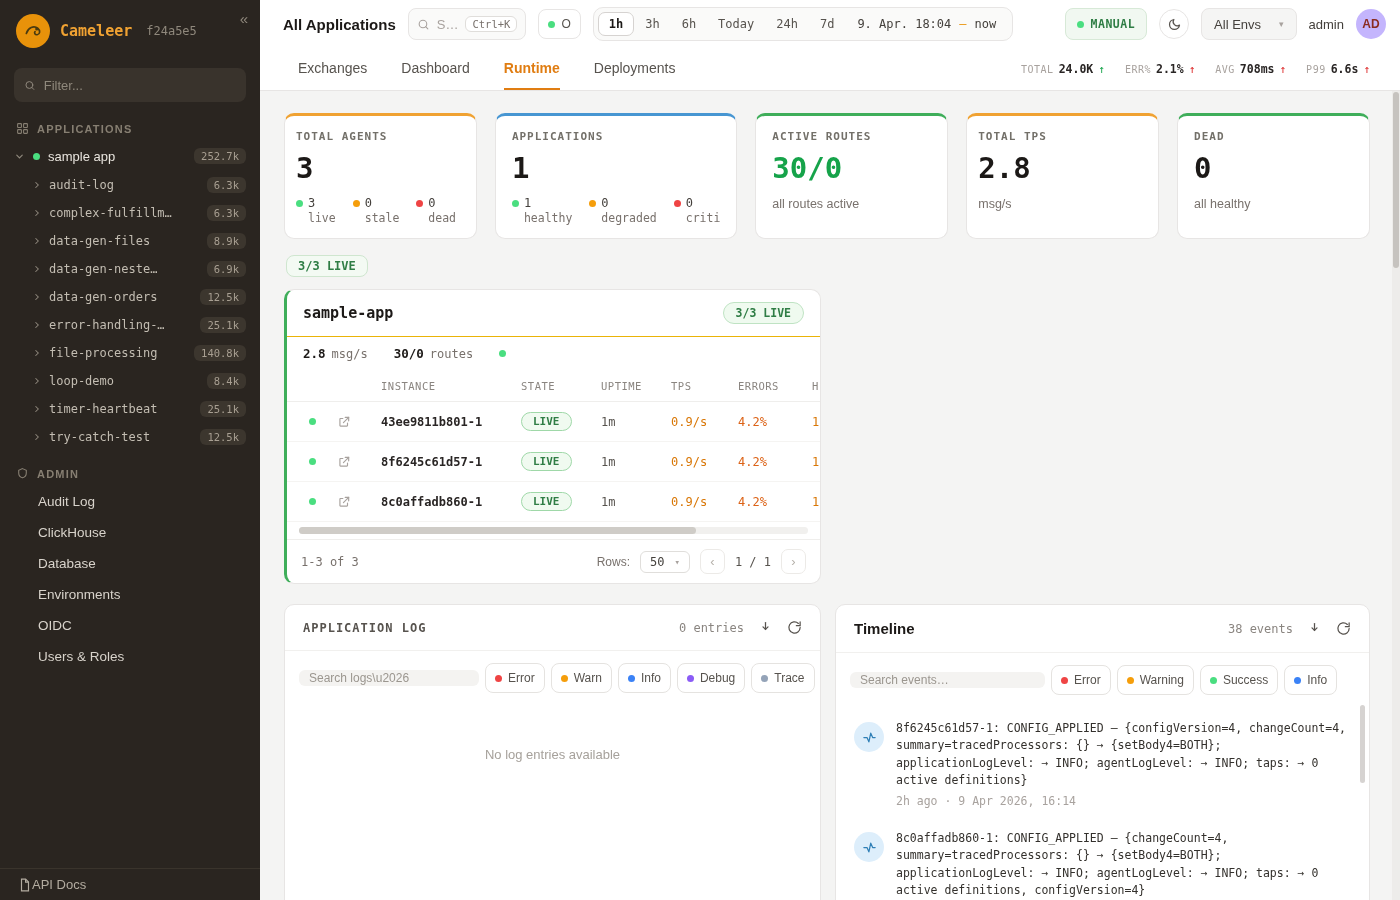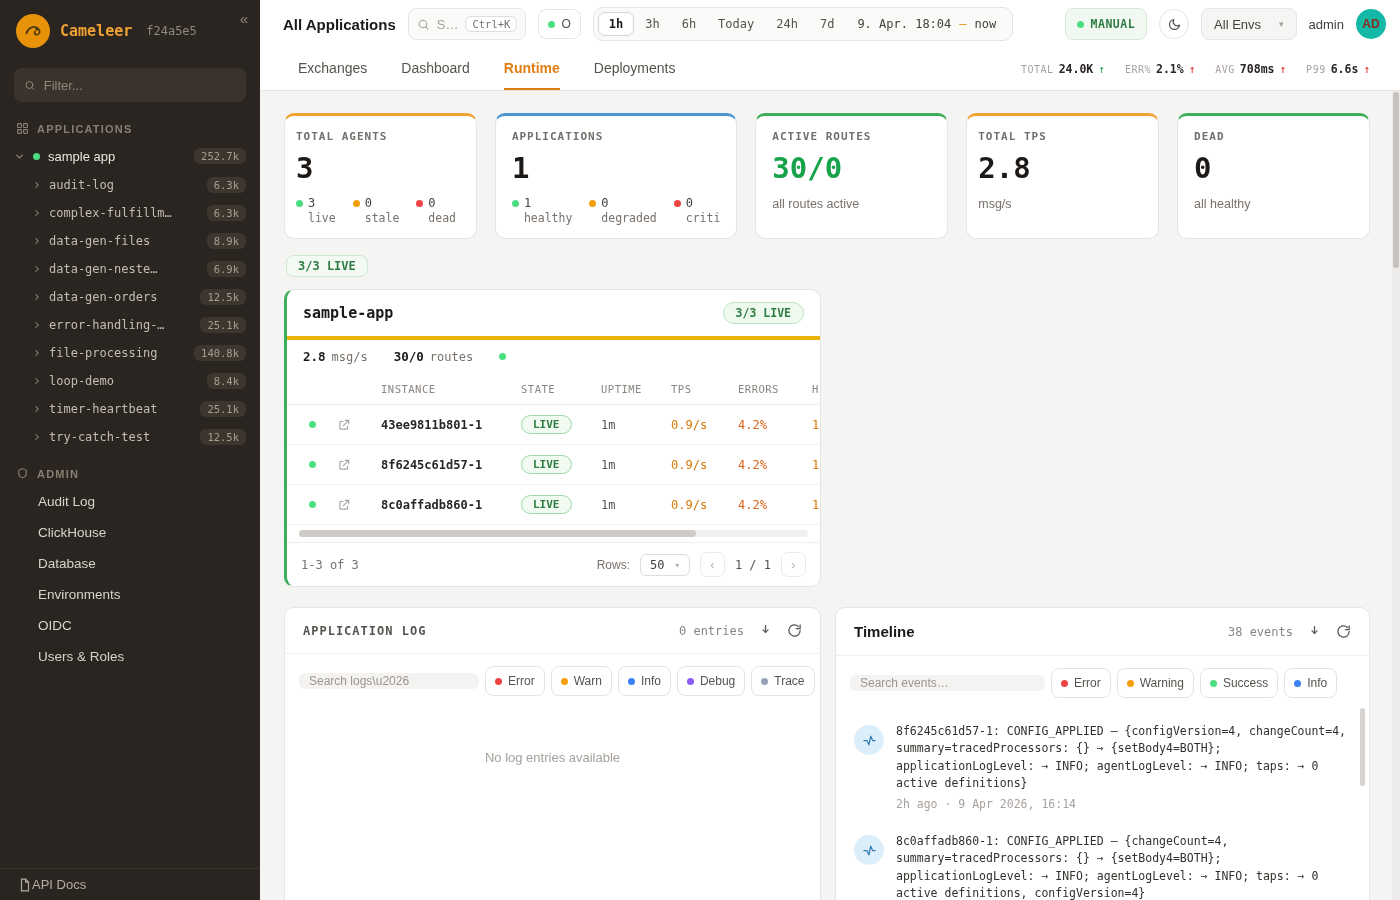--- a/index.html
+++ b/index.html
@@ -38,21 +38,21 @@
   .time-group { display:flex; align-items:center; background:#fafaf9; border:1px solid #e7e5e4; border-radius:10px; height:34px; padding:0 4px; font-family:"DejaVu Sans Mono", monospace; }
   .range-btn { font-size:12px; color:#57534e; padding:4px 10px; border-radius:7px; border:1px solid transparent; cursor:pointer; font-family:inherit; background:transparent; }
   .range-btn.active { background:#fff; border-color:#d6d3d1; color:#1c1917; font-weight:bold; }
   .date-seg { display:flex; align-items:center; gap:8px; padding:0 12px; font-size:12px; color:#44403c; }
   .date-sep { color:#e8920a; }
   .manual-btn { display:flex; align-items:center; gap:7px; background:#f1f8f1; border:1px solid #d7e9d7; color:#2f7d45; border-radius:8px; height:32px; padding:0 11px; font-family:"DejaVu Sans Mono", monospace; font-size:11.5px; font-weight:bold; letter-spacing:0.5px; cursor:pointer; margin-left:auto; }
   .icon-btn { width:30px; height:30px; border:1px solid #e7e5e4; background:#fff; border-radius:50%; display:flex; align-items:center; justify-content:center; color:#57534e; cursor:pointer; flex:none; }
   .env-select { display:flex; align-items:center; gap:18px; background:#f5f5f4; border:1px solid #e7e5e4; border-radius:8px; height:32px; padding:0 12px; font-size:13px; color:#44403c; cursor:pointer; }
   .caret { font-size:9px; color:#a8a29e; }
   .user-name { font-size:13px; color:#44403c; }
-  .avatar { width:30px; height:30px; border-radius:50%; background:#14b8a6; color:#8a2c20; font-size:12px; font-weight:bold; display:flex; align-items:center; justify-content:center; cursor:pointer; flex:none; }
+  .avatar { width:30px; height:30px; border-radius:50%; background:#c4b5fd; color:#8a2c20; font-size:12px; font-weight:bold; display:flex; align-items:center; justify-content:center; cursor:pointer; flex:none; }
 
   .tabbar { height:43px; background:#fff; border-bottom:1px solid #e7e5e4; display:flex; align-items:stretch; padding:0 30px 0 38px; gap:34px; flex:none; }
   .tab { display:flex; align-items:center; font-size:14px; color:#57534e; border-bottom:2px solid transparent; cursor:pointer; }
   .tab.active { color:#e07d12; border-color:#e07d12; font-weight:bold; }
   .tab-stats { margin-left:auto; display:flex; align-items:center; gap:20px; font-family:"DejaVu Sans Mono", monospace; }
   .tstat { display:flex; align-items:center; gap:5px; }
   .tstat .lbl { font-size:10px; color:#a8a29e; letter-spacing:0.5px; }
   .tstat .val { font-size:11.5px; color:#292524; font-weight:bold; }
   .trend-good { color:#16a34a; font-size:11px; } .trend-bad { color:#dc2626; font-size:11px; }
 
@@ -68,21 +68,21 @@
   .stat-sub { margin-top:12px; font-size:12.5px; color:#78716c; }
   .breakdown { display:flex; gap:17px; margin-top:11px; font-family:"DejaVu Sans Mono", monospace; overflow:hidden; }
   .mini-top { display:flex; align-items:center; gap:5px; font-size:12px; color:#44403c; }
   .mini-lbl { padding-left:12px; font-size:11.5px; color:#78716c; margin-top:1px; white-space:nowrap; }
 
   
   .live-chip { display:inline-block; margin:16px 0 12px 2px; background:#f3faf3; border:1px solid #cfe6cf; color:#2f7d45; font-family:"DejaVu Sans Mono", monospace; font-size:12px; font-weight:bold; border-radius:8px; padding:3px 11px; }
 
   
   .app-card { width:537px; background:#fff; border:1px solid #e7e5e4; border-left:3px solid #3fae5a; border-radius:10px; overflow:hidden; }
-  .app-head { display:flex; justify-content:space-between; align-items:center; padding:12px 16px; border-bottom:4px solid #eab308; }
+  .app-head { display:flex; justify-content:space-between; align-items:center; padding:12px 16px; border-bottom:1px solid #eab308; }
   .app-title { font-family:"DejaVu Sans Mono", monospace; font-weight:bold; font-size:15px; color:#1c1917; }
   .pill-live { background:#effaef; border:1px solid #bfe3c3; color:#2f7d45; font-family:"DejaVu Sans Mono", monospace; font-size:11.5px; font-weight:bold; border-radius:999px; padding:3px 12px; }
   .app-stats { display:flex; align-items:center; gap:6px; padding:9px 16px; font-family:"DejaVu Sans Mono", monospace; font-size:12px; color:#78716c; }
   .app-stats .big { color:#1c1917; font-weight:bold; font-size:12.5px; }
   .app-stats .spacer { width:14px; }
   .tbl-head, .tbl-row { display:grid; grid-template-columns:34px 44px 140px 80px 70px 67px 74px 1fr; align-items:center; padding-left:16px; font-family:"DejaVu Sans Mono", monospace; }
   .tbl-head { height:32px; font-size:10.5px; letter-spacing:0.5px; color:#8a8580; border-bottom:1px solid #efeeec; }
   .tbl-row { height:40px; border-bottom:1px solid #f5f4f2; font-size:12px; cursor:pointer; }
   .cell-instance { color:#292524; font-weight:bold; }
   .cell-uptime { color:#57534e; } .cell-tps { color:#d97706; } .cell-err { color:#dc6216; } .cell-extra { color:#d97706; overflow:hidden; }

